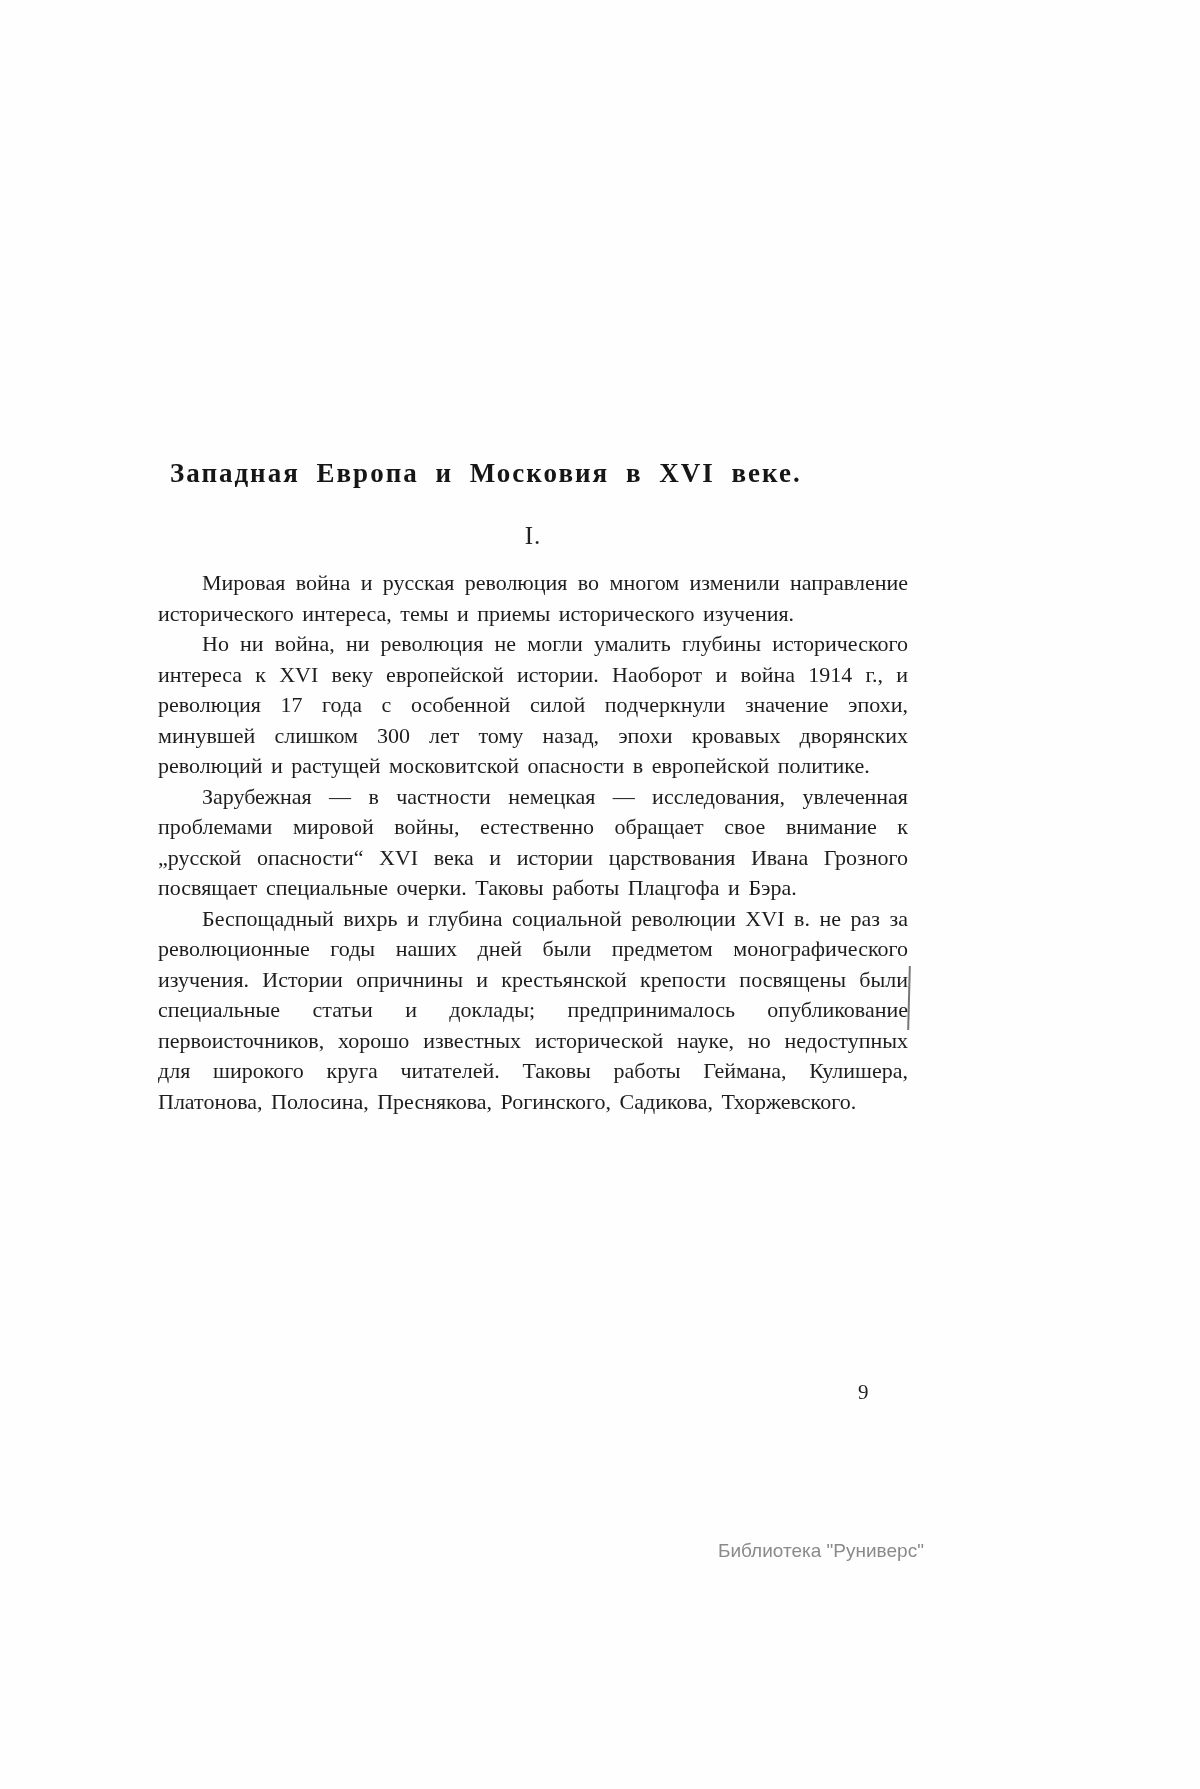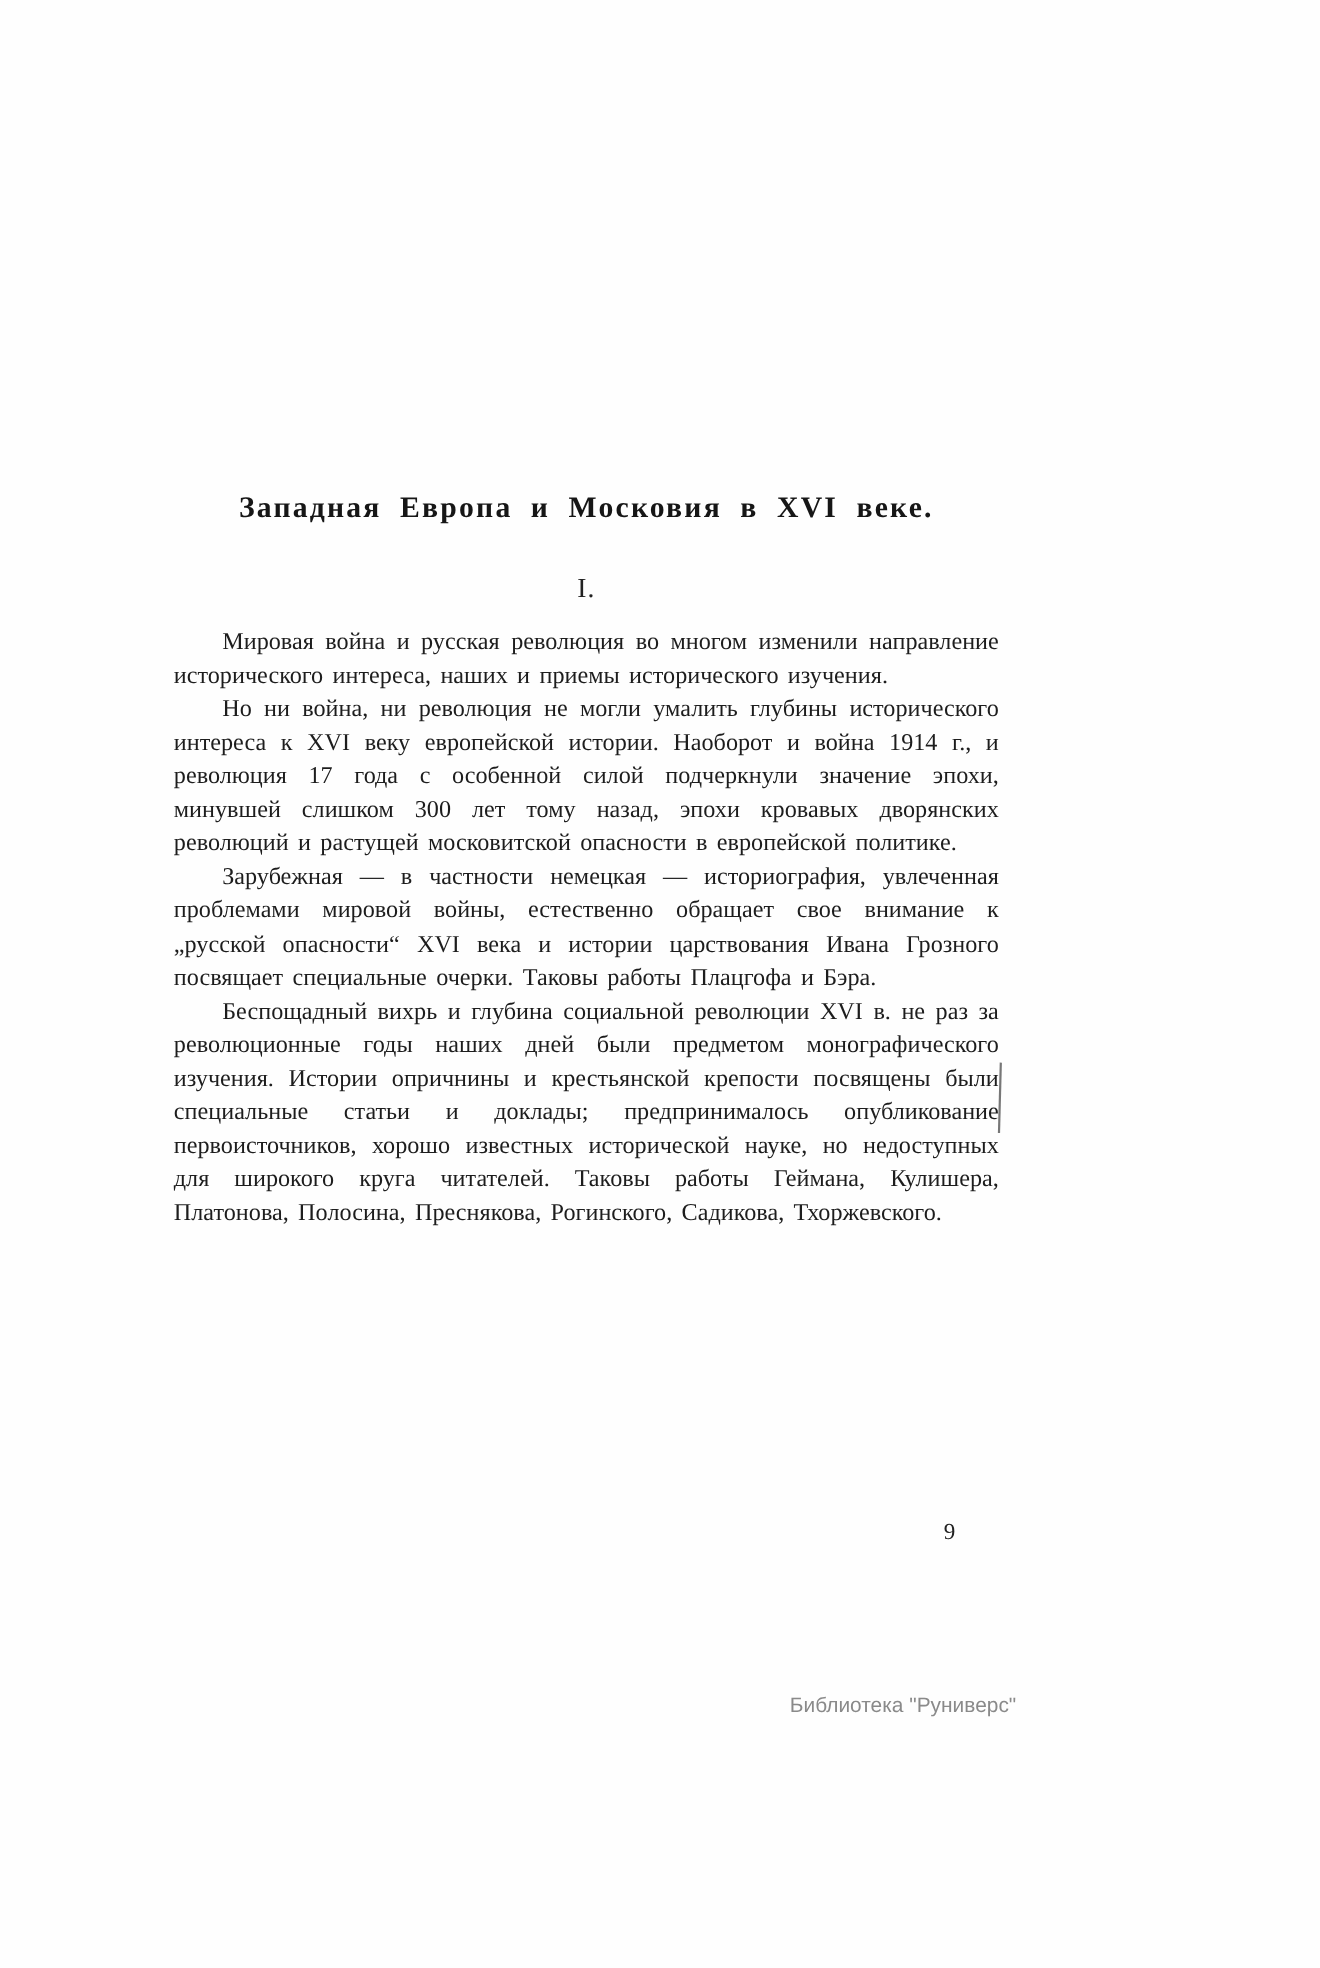--- a/index.html
+++ b/index.html
@@ -14,22 +14,22 @@
     background: #fefefe;
     font-family: "Liberation Serif", serif;
     color: #1b1b1b;
     overflow: hidden;
   }
   .title {
     position: absolute;
     top: 446px;
     left: 158px;
     width: 750px;
-    margin: 0;
-    text-align: center;
+    margin: 12px;
+    text-align: left;
     font-size: 27px;
     font-weight: bold;
     letter-spacing: 2px;
     word-spacing: 8px;
     color: #161616;
   }
   .section-heading {
     position: absolute;
     top: 522px;
     left: 158px;
@@ -83,23 +83,23 @@
 </head>
 <body>
 
 <div class="page">
 
   <h1 class="title">Западная Европа и Московия в XVI веке.</h1>
 
   <div class="section-heading">I.</div>
 
   <div class="text-block">
-    <p>Мировая война и русская революция во многом изменили направление исторического интереса, наших и приемы исторического изучения.</p>
+    <p>Мировая война и русская революция во многом изменили направление исторического интереса, темы и приемы исторического изучения.</p>
     <p>Но ни война, ни революция не могли умалить глубины исторического интереса к XVI веку европейской истории. Наоборот и война 1914 г., и революция 17 года с особенной силой подчеркнули значение эпохи, минувшей слишком 300 лет тому назад, эпохи кровавых дворянских революций и растущей московитской опасности в европейской политике.</p>
-    <p>Зарубежная — в частности немецкая — историография, увлеченная проблемами мировой войны, естественно обращает свое внимание к „русской опасности“ XVI века и истории царствования Ивана Грозного посвящает специальные очерки. Таковы работы Плацгофа и Бэра.</p>
+    <p>Зарубежная — в частности немецкая — исследования, увлеченная проблемами мировой войны, естественно обращает свое внимание к „русской опасности“ XVI века и истории царствования Ивана Грозного посвящает специальные очерки. Таковы работы Плацгофа и Бэра.</p>
     <p>Беспощадный вихрь и глубина социальной революции XVI в. не раз за революционные годы наших дней были предметом монографического изучения. Истории опричнины и крестьянской крепости посвящены были специальные статьи и доклады; предпринималось опубликование первоисточников, хорошо известных исторической науке, но недоступных для широкого круга читателей. Таковы работы Геймана, Кулишера, Платонова, Полосина, Преснякова, Рогинского, Садикова, Тхоржевского.</p>
   </div>
 
   <div class="margin-mark"></div>
 
   <div class="page-number">9</div>
 
   <div class="watermark">Библиотека "Руниверс"</div>
 
 </div>

